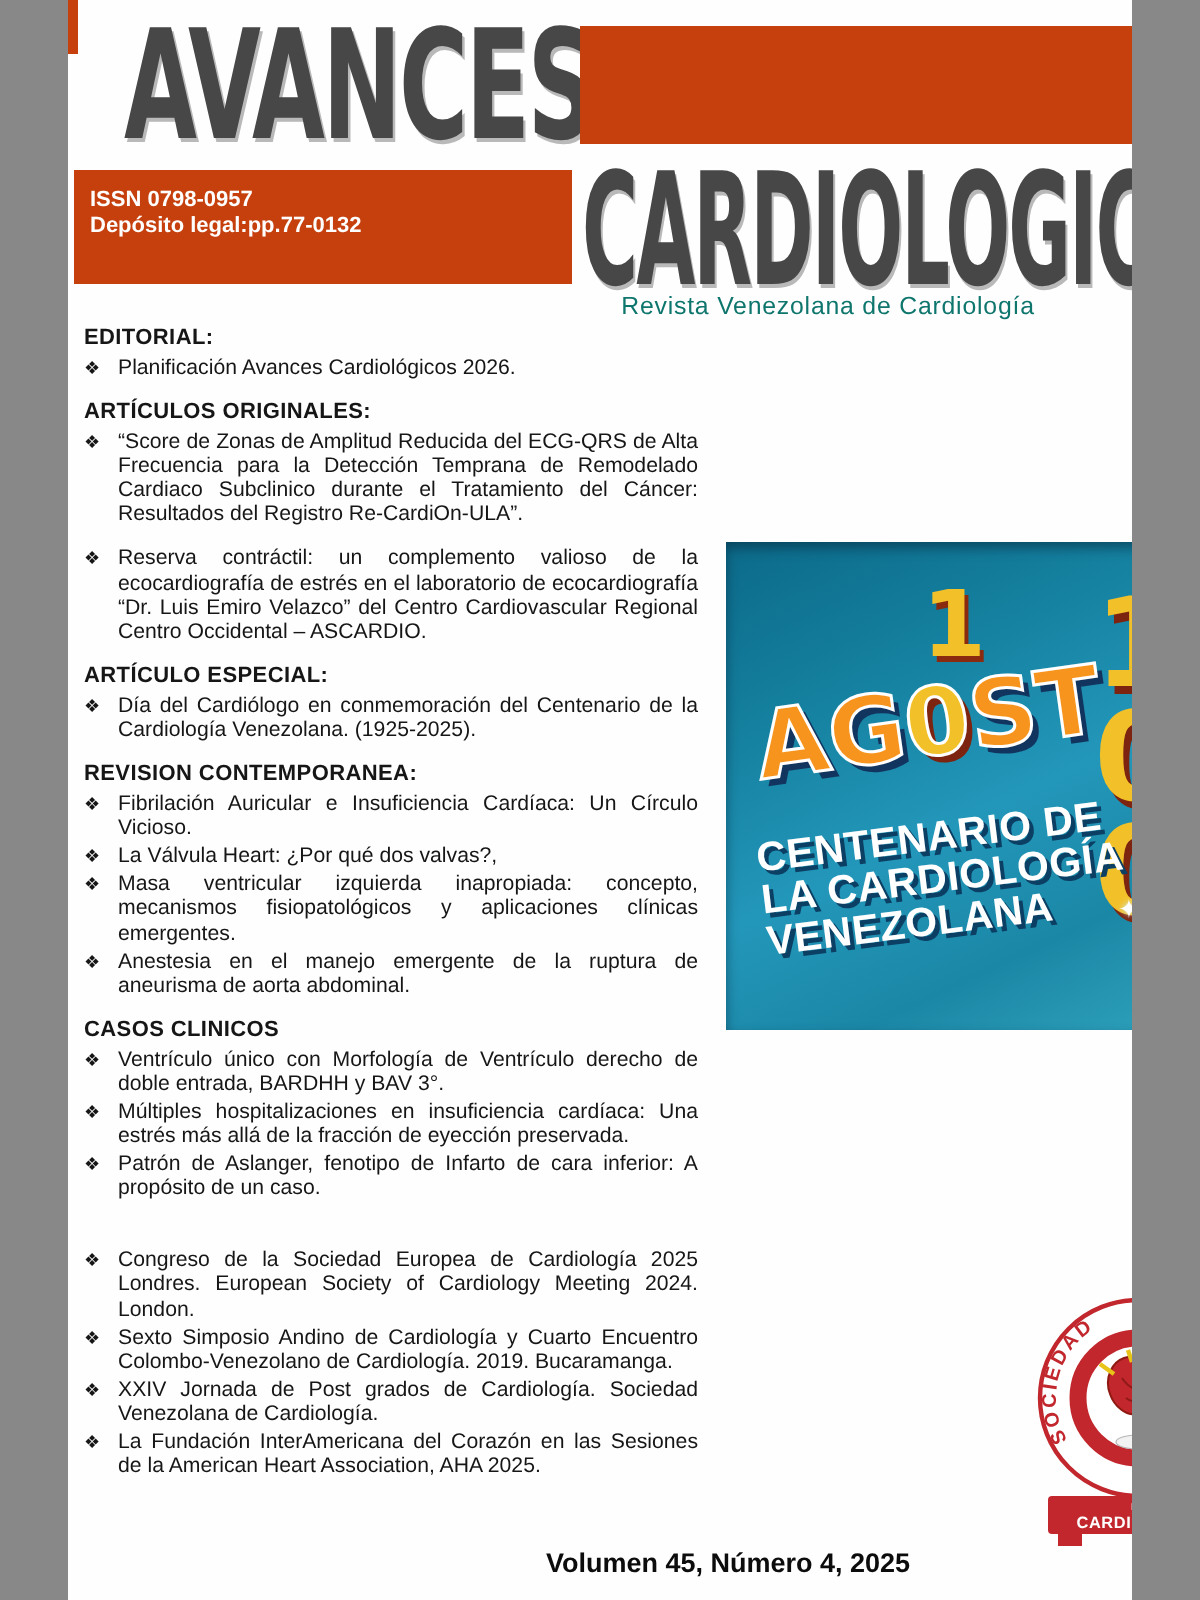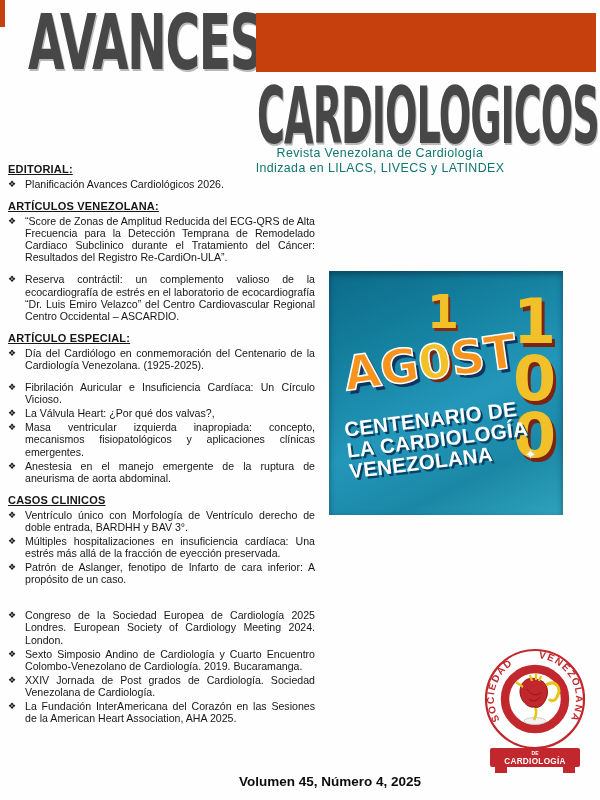--- a/index.html
+++ b/index.html
@@ -1,17 +1,17 @@
 <!DOCTYPE html>
 <html><head>
 <meta charset="utf-8">
 <style>
   html,body{margin:0;padding:0;background:#888;}
   .page{
-    position:relative;width:600px;height:800px;background:#fefefe;
+    position:relative;width:532px;height:800px;background:#fefefe;
     font-family:"Liberation Sans",sans-serif;overflow:hidden;margin:0 auto;
   }
   
   .corner-stripe{position:absolute;left:0;top:0;width:5px;height:27px;background:#c6400e;}
   .title-avances{
     position:absolute;left:28px;top:5px;font-family:"DejaVu Sans",sans-serif;
     font-weight:bold;font-size:76px;line-height:76px;color:#474747;
     transform:scaleX(0.62);transform-origin:left top;letter-spacing:-2px;
     text-shadow:2px 2px 0 #b9b9b9;white-space:nowrap;
   }
@@ -25,21 +25,21 @@
     text-shadow:2px 2px 0 #b9b9b9;white-space:nowrap;
   }
   .subtitle{position:absolute;left:215px;top:146px;width:330px;text-align:center;
     color:#0f766e;font-size:12.4px;line-height:14.5px;letter-spacing:0.4px;}
   
   .toc{position:absolute;left:8px;top:163px;width:307px;color:#161616;}
   .toc-section{margin-top:10px;}
   .toc-section:first-child{margin-top:0;}
   .toc-section.mt-lg{margin-top:24px;}
   .toc-heading{font-weight:bold;font-size:11px;line-height:13px;
-    text-decoration:underline;margin:0 0 2px 0;letter-spacing:0.2px;}
+    margin:0 0 2px 0;letter-spacing:0.2px;}
   .toc-item{display:flex;font-size:10.6px;line-height:12.1px;margin:0 0 2px 0;}
   .toc-item.gap{margin-bottom:10px;}
   .toc-item .bullet{flex:0 0 17px;font-size:9px;line-height:12.1px;}
   .toc-item .itext{flex:1;text-align:justify;}
   
   .poster{position:absolute;left:329px;top:271px;width:234px;height:244px;overflow:hidden;
     background:linear-gradient(155deg,#0c6a89 0%,#15809f 28%,#2397ba 55%,#1b87a6 78%,#2fa3bd 100%);
     box-shadow:inset 0 3px 6px rgba(5,40,60,.55);}
   .poster .small-one{position:absolute;left:98px;top:18px;font-family:"DejaVu Sans",sans-serif;
     font-weight:bold;font-size:46px;line-height:46px;color:#f2c029;text-shadow:2px 3px 0 #8a2a0e;}
@@ -62,57 +62,61 @@
   .society-logo{position:absolute;left:483px;top:645px;width:104px;height:134px;}
 </style>
 </head>
 <body>
 
 <div class="page">
 
   <div class="corner-stripe"></div>
   <div class="title-avances">AVANCES</div>
   <div class="red-block-top"></div>
+  <div class="issn-block">
+    <div>ISSN 0798-0957</div>
+    <div>Depósito legal:pp.77-0132</div>
+  </div>
   <div class="title-cardiologicos">CARDIOLOGICOS</div>
   <div class="subtitle">
     <div>Revista Venezolana de Cardiología</div>
-    <div>Indizada en LILACS, LIVECS y LATINDEX</div>
   </div>
 
   <div class="toc">
 
     <div class="toc-section">
       <div class="toc-heading">EDITORIAL:</div>
       <div class="toc-item">
         <span class="bullet">❖</span>
         <span class="itext">Planificación Avances Cardiológicos 2026.</span>
       </div>
     </div>
 
     <div class="toc-section">
-      <div class="toc-heading">ARTÍCULOS VENEZOLANA:</div>
+      <div class="toc-heading">ARTÍCULOS ORIGINALES:</div>
       <div class="toc-item gap">
         <span class="bullet">❖</span>
         <span class="itext">“Score de Zonas de Amplitud Reducida del ECG-QRS de Alta Frecuencia para la Detección Temprana de Remodelado Cardiaco Subclinico durante el Tratamiento del Cáncer: Resultados del Registro Re-CardiOn-ULA”.</span>
       </div>
       <div class="toc-item">
         <span class="bullet">❖</span>
         <span class="itext">Reserva contráctil: un complemento valioso de la ecocardiografía de estrés en el laboratorio de ecocardiografía “Dr. Luis Emiro Velazco” del Centro Cardiovascular Regional Centro Occidental – ASCARDIO.</span>
       </div>
     </div>
 
     <div class="toc-section">
       <div class="toc-heading">ARTÍCULO ESPECIAL:</div>
       <div class="toc-item">
         <span class="bullet">❖</span>
         <span class="itext">Día del Cardiólogo en conmemoración del Centenario de la Cardiología Venezolana.   (1925-2025).</span>
       </div>
     </div>
 
     <div class="toc-section">
+      <div class="toc-heading">REVISION CONTEMPORANEA:</div>
       <div class="toc-item">
         <span class="bullet">❖</span>
         <span class="itext">Fibrilación Auricular e Insuficiencia Cardíaca: Un Círculo Vicioso.</span>
       </div>
       <div class="toc-item">
         <span class="bullet">❖</span>
         <span class="itext">La Válvula Heart: ¿Por qué dos valvas?,</span>
       </div>
       <div class="toc-item">
         <span class="bullet">❖</span>

